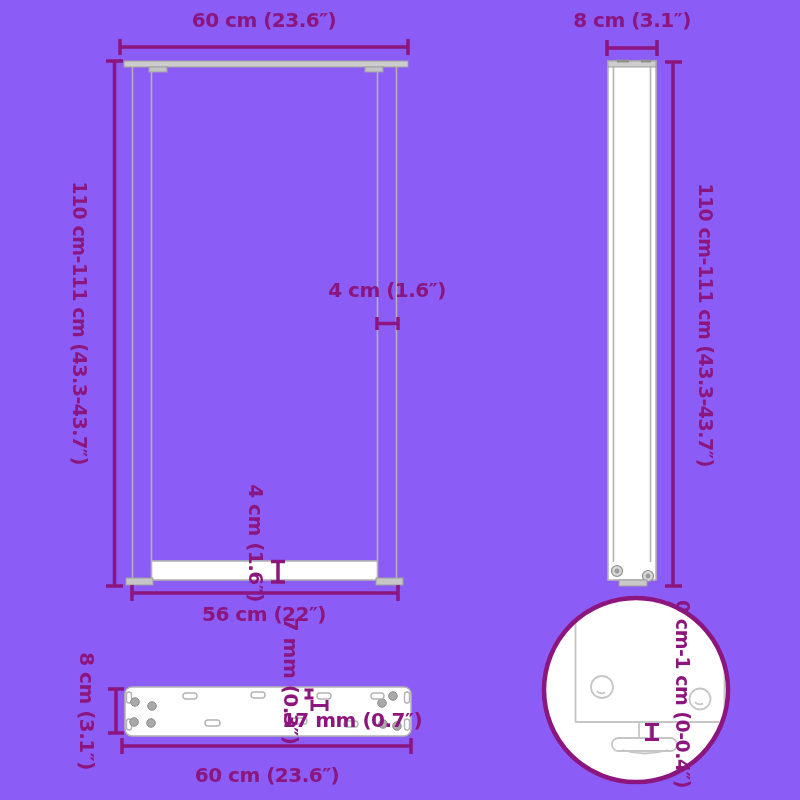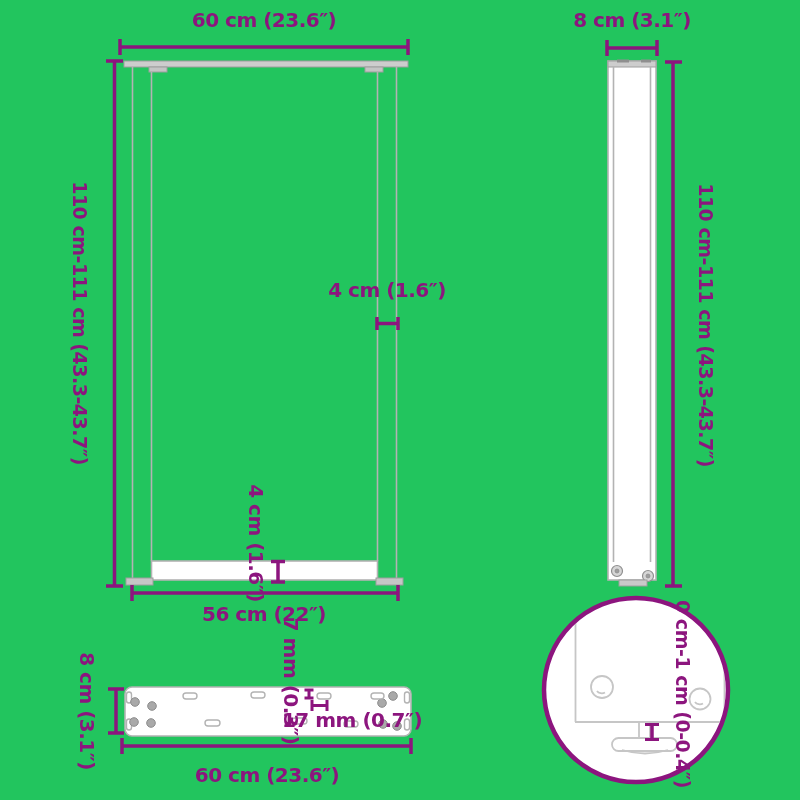--- a/index.html
+++ b/index.html
@@ -1,16 +1,16 @@
 <!DOCTYPE html>
 <html><head>
 <meta charset="utf-8">
 <style>
   html,body{margin:0;padding:0;background:#ffffff;}
-  #canvas{position:relative;width:800px;height:800px;background:#22c55e;overflow:hidden;
+  #canvas{position:relative;width:800px;height:800px;background:#8b5cf6;overflow:hidden;
           font-family:"DejaVu Sans","Liberation Sans",sans-serif;}
   svg{display:block;}
   .dim-text{fill:#8C157E;font-family:"DejaVu Sans","Liberation Sans",sans-serif;
             font-weight:bold;font-size:20px;letter-spacing:-0.5px;}
   .dim-text-sm{fill:#8C157E;font-family:"DejaVu Sans","Liberation Sans",sans-serif;
             font-weight:bold;font-size:19px;letter-spacing:-0.5px;}
   .dimline{stroke:#8C157E;stroke-width:3.5;fill:none;}
   .dimline-sm{stroke:#8C157E;stroke-width:3;fill:none;}
   .draw{stroke:#B3B3B3;stroke-width:1.6;fill:none;}
   .draw-fill{stroke:#9E9E9E;stroke-width:1;fill:#CDCDCD;}

